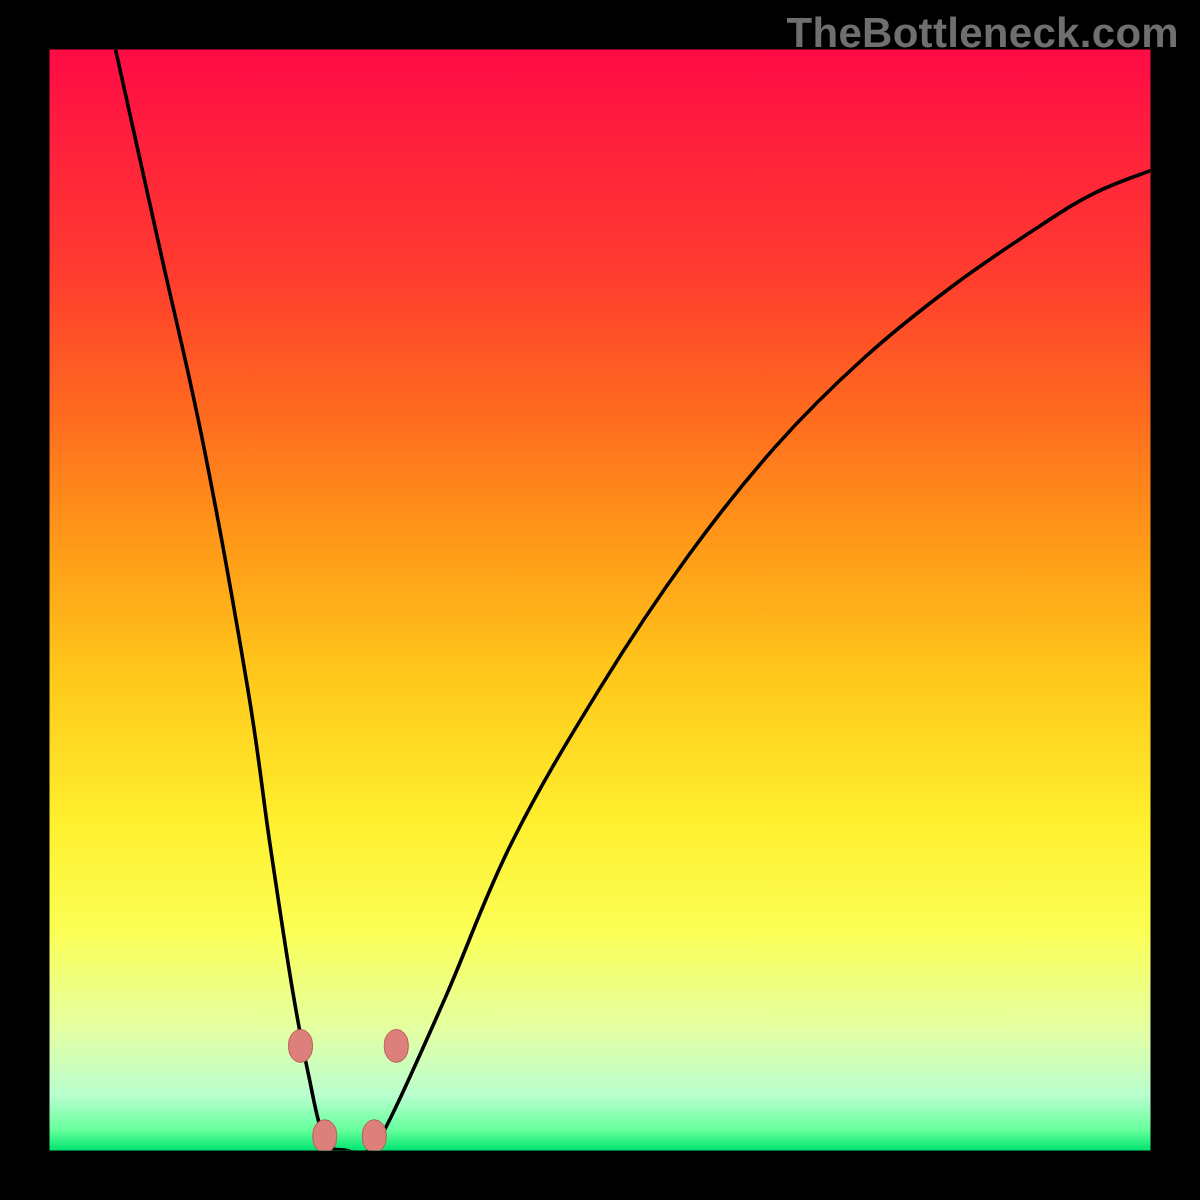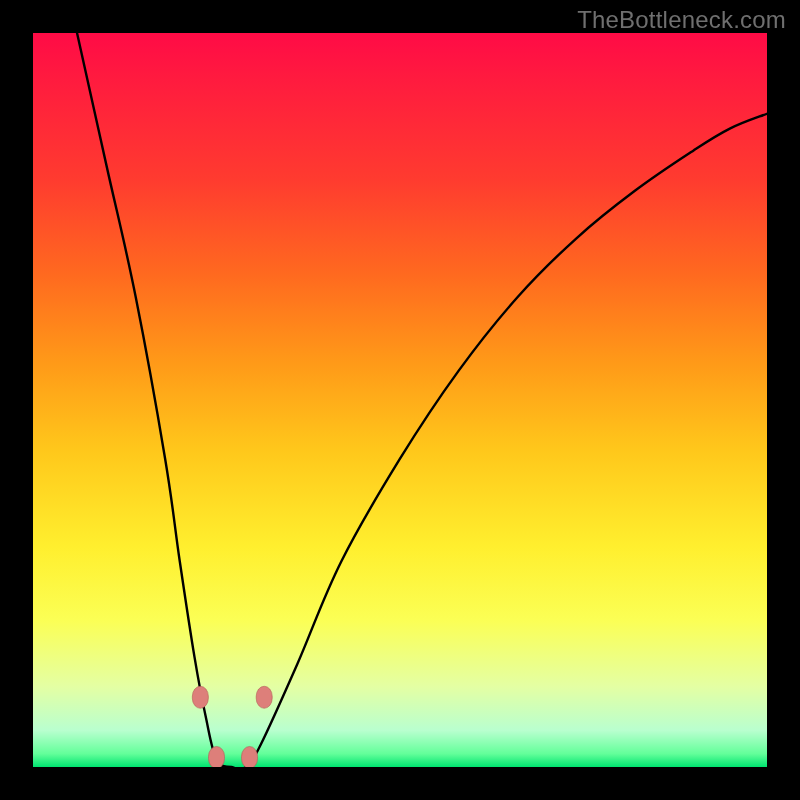--- a/index.html
+++ b/index.html
@@ -31,23 +31,23 @@
       #b9ffcf 95%,
       #63ff9a 98.2%,
       #00e470 100%
     );
   }
   .watermark {
     position: absolute;
     top: 6px;
     right: 14px;
     color: #6f6f6f;
-    font-size: 24px;
+    font-size: 28px;
     letter-spacing: 0.2px;
-    font-weight: 400;
+    font-weight: 700;
     user-select: none;
     text-align: right;
   }
   svg.curve {
     position: absolute;
     left: 0;
     top: 0;
     width: 734px;
     height: 734px;
   }

